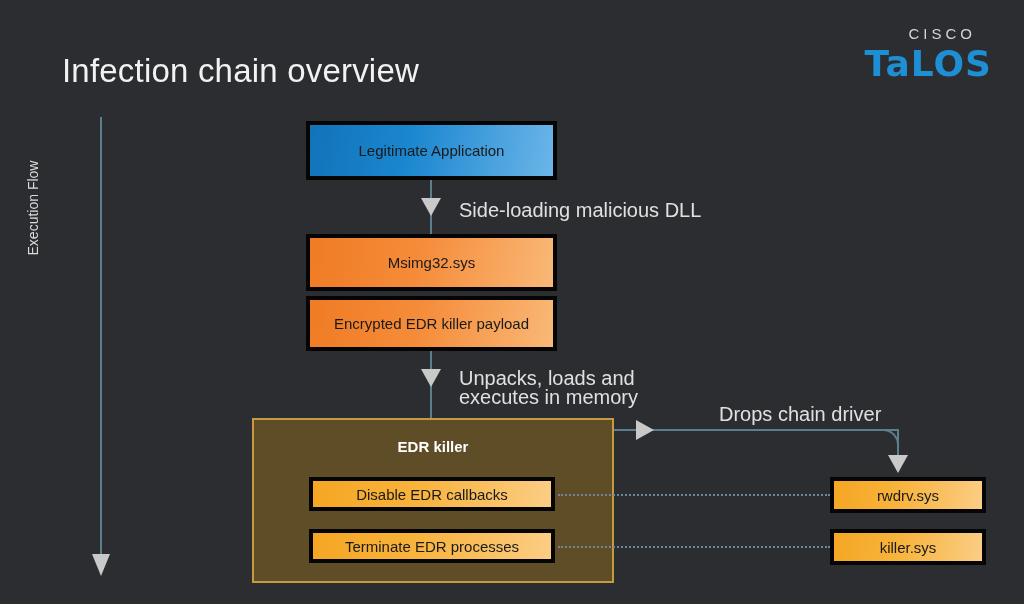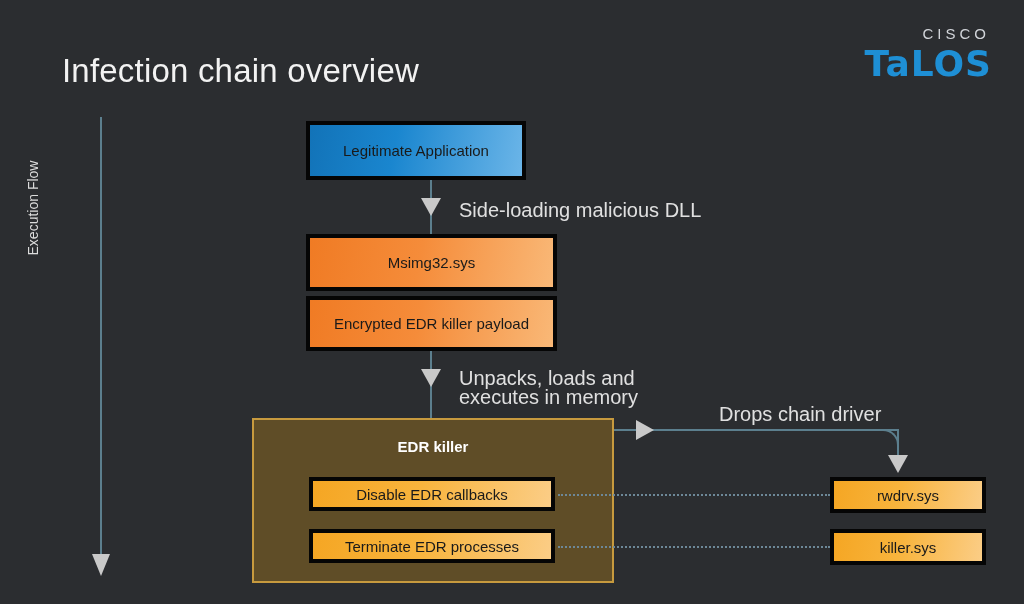--- a/index.html
+++ b/index.html
@@ -35,21 +35,21 @@
     top: 26px;
     text-align: right;
     user-select: none;
   }
   #logo .cisco {
     font-size: 15px;
     letter-spacing: 4px;
     color: #d2d5da;
     font-weight: 400;
     line-height: 1;
-    margin-right: 2px;
+    margin-right: 16px;
   }
   #logo .talos {
     font-size: 36px;
     line-height: 1;
     letter-spacing: 1px;
     color: #1e8fd5;
     font-weight: 700;
     margin-top: 5px;
     font-family: "DejaVu Sans", sans-serif;
   }
@@ -107,21 +107,21 @@
   .node.blue {
     background: linear-gradient(100deg, #1273b8 0%, #1a86cf 40%, #6bb5e8 100%);
   }
   .node.orange {
     background: linear-gradient(100deg, #f07b24 0%, #f58c3a 45%, #f9b877 100%);
   }
   .node.amber {
     background: linear-gradient(100deg, #f5a623 0%, #f8b43d 45%, #fbcd86 100%);
   }
 
-  #node-legit-app { left: 306px; top: 121px; width: 220px; height: 59px; }
+  #node-legit-app { left: 306px; top: 121px; width: 251px; height: 59px; }
   #node-msimg32  { left: 306px; top: 234px; width: 251px; height: 57px; }
   #node-payload  { left: 306px; top: 296px; width: 251px; height: 55px; }
 
   
   #edr-killer-container {
     position: absolute;
     left: 252px;
     top: 418px;
     width: 362px;
     height: 165px;

